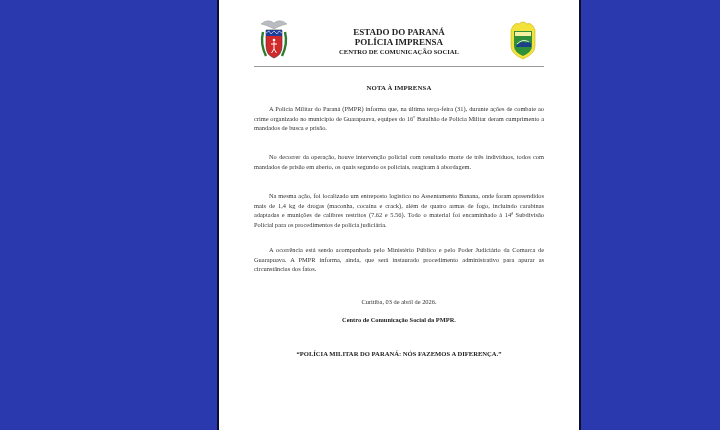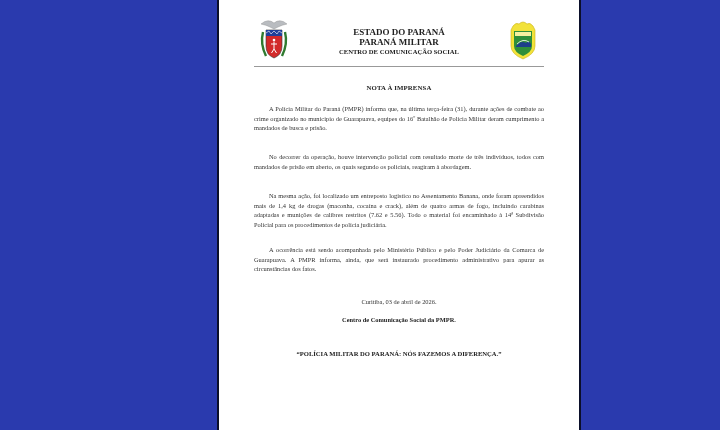--- a/index.html
+++ b/index.html
@@ -63,21 +63,21 @@
       <path d="M27 14 Q30 26 24 38" stroke="#2f7a2f" stroke-width="2.4" fill="none"></path>
 
       <path d="M8 12 H24 V28 Q24 37 16 40 Q8 37 8 28 Z" fill="#d22a2a" stroke="#333" stroke-width="0.6"></path>
       <rect x="8" y="12" width="16" height="6" fill="#1f3f9a"></rect>
       <path d="M8 15 L11 13 L13 16 L16 13 L19 16 L21 13 L24 15" stroke="#fff" stroke-width="0.6" fill="none"></path>
       <circle cx="16" cy="22" r="1.3" fill="#fff"></circle>
       <path d="M16 23.5 V31 M13 26 L19 26 M16 31 L13.5 35 M16 31 L18.5 35" stroke="#fff" stroke-width="1" fill="none"></path>
     </svg>
     <div class="header-text">
       <span class="l1">ESTADO DO PARANÁ</span>
-      <span class="l2">PARANÁ MILITAR</span>
+      <span class="l2">POLÍCIA IMPRENSA</span>
       <span class="l4">CENTRO DE COMUNICAÇÃO SOCIAL</span>
     </div>
     <svg class="emblem-right" viewBox="0 0 32 40">
       <path d="M6 6 Q9 2 12 4 Q16 0 20 4 Q23 2 26 6 L28 10 V26 Q28 34 16 39 Q4 34 4 26 V10 Z" fill="#f2e23a" stroke="#c9b21a" stroke-width="0.6"></path>
       <path d="M7 11 H25 V26 Q25 32 16 36 Q7 32 7 26 Z" fill="#2f8f3a"></path>
       <rect x="8" y="12" width="16" height="4" fill="#f6f0a0"></rect>
       <path d="M9 26 Q14 20 19 23 Q22 20 24 24 L24 27 H9 Z" fill="#1d3f8a"></path>
       <path d="M10 24 Q16 18 22 22" stroke="#fff" stroke-width="0.8" fill="none"></path>
     </svg>
   </div>

